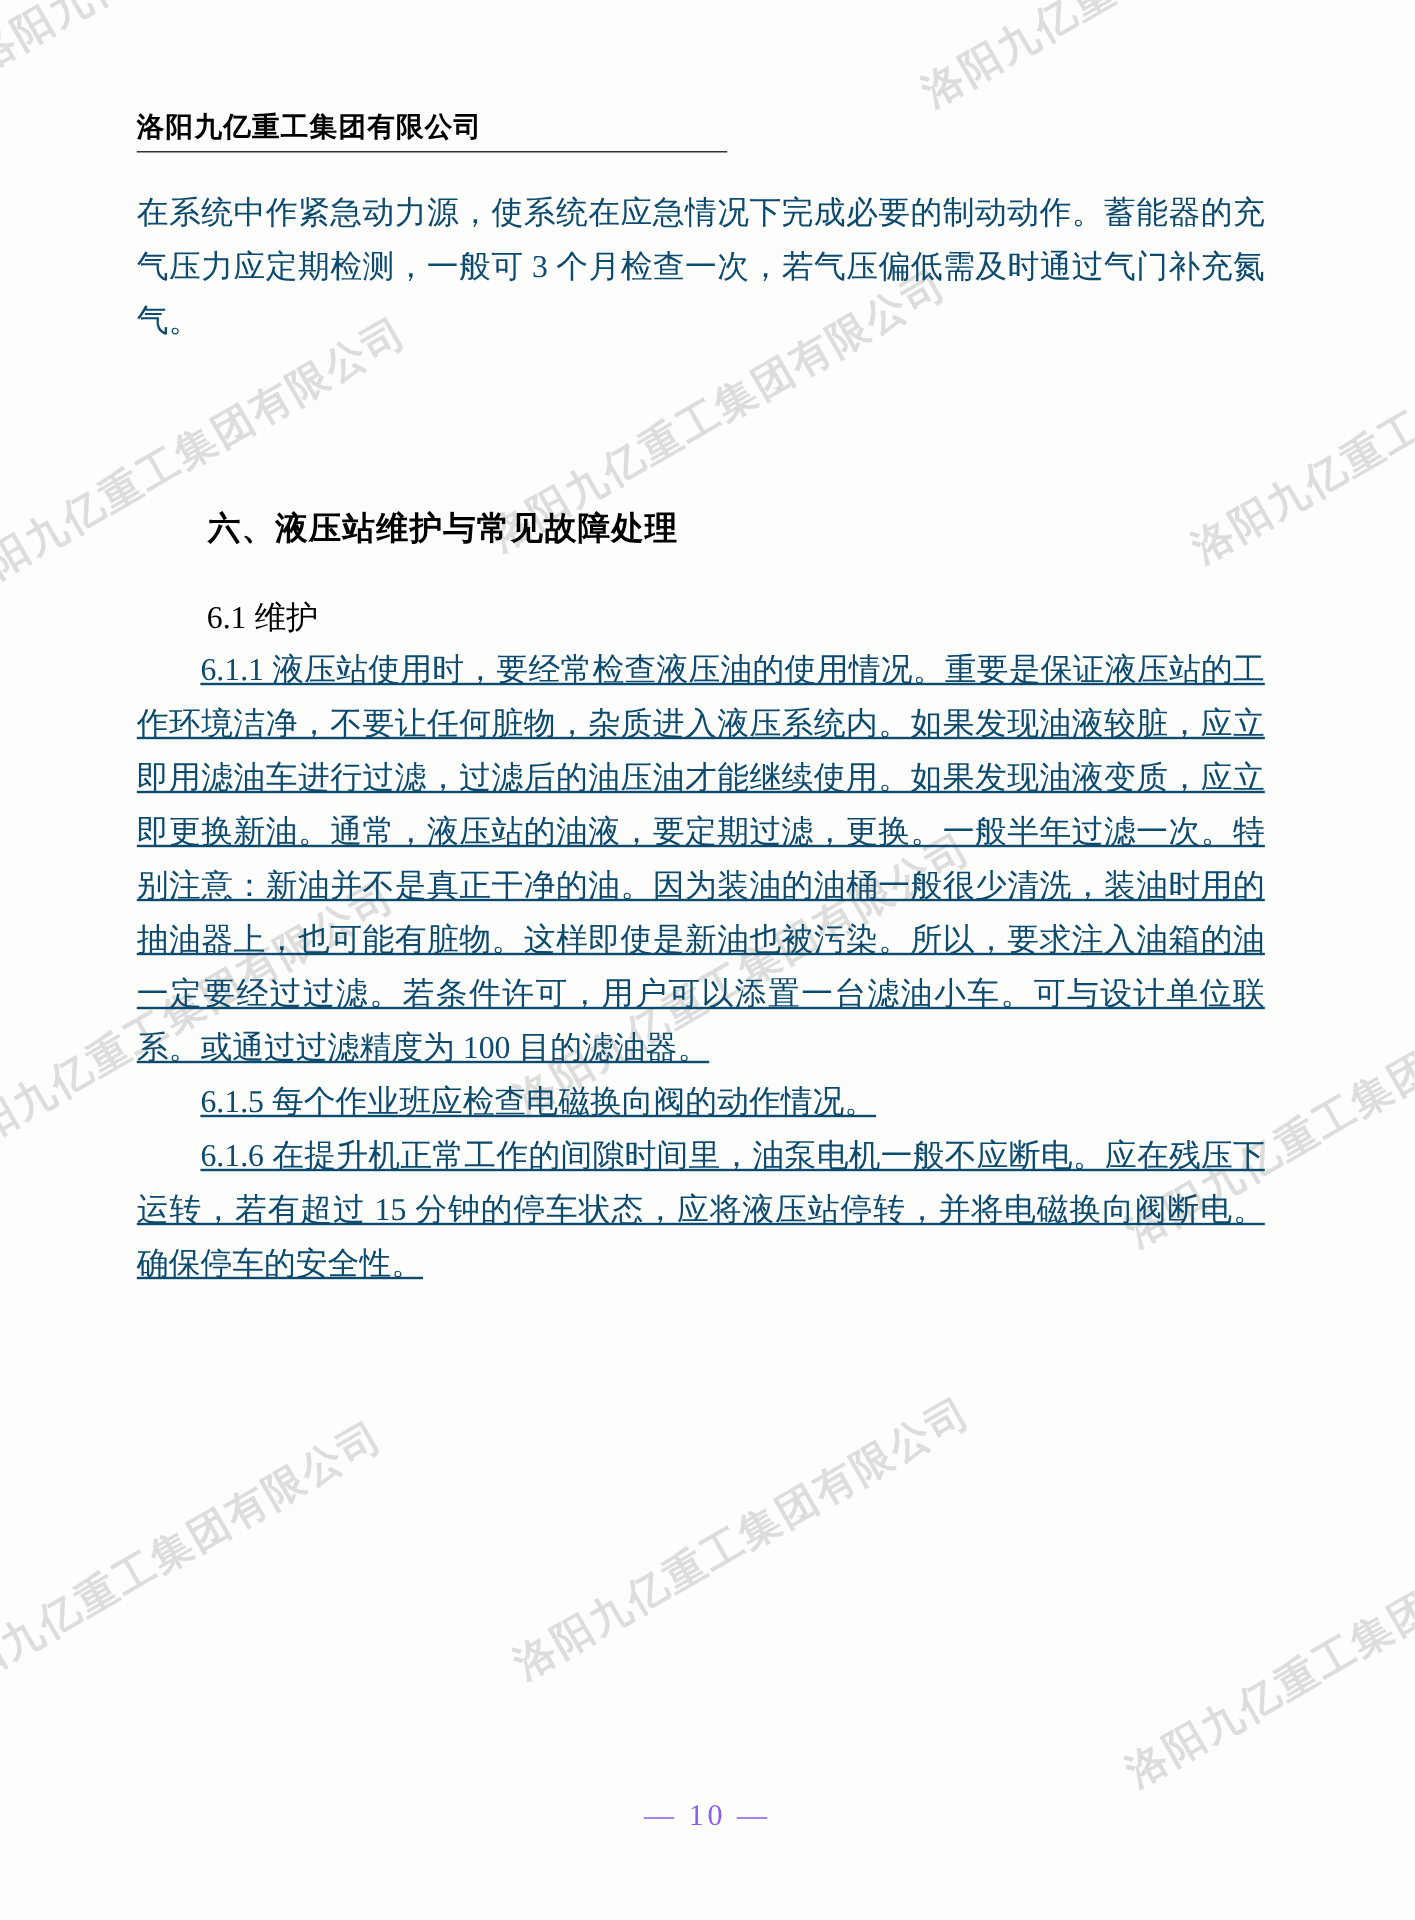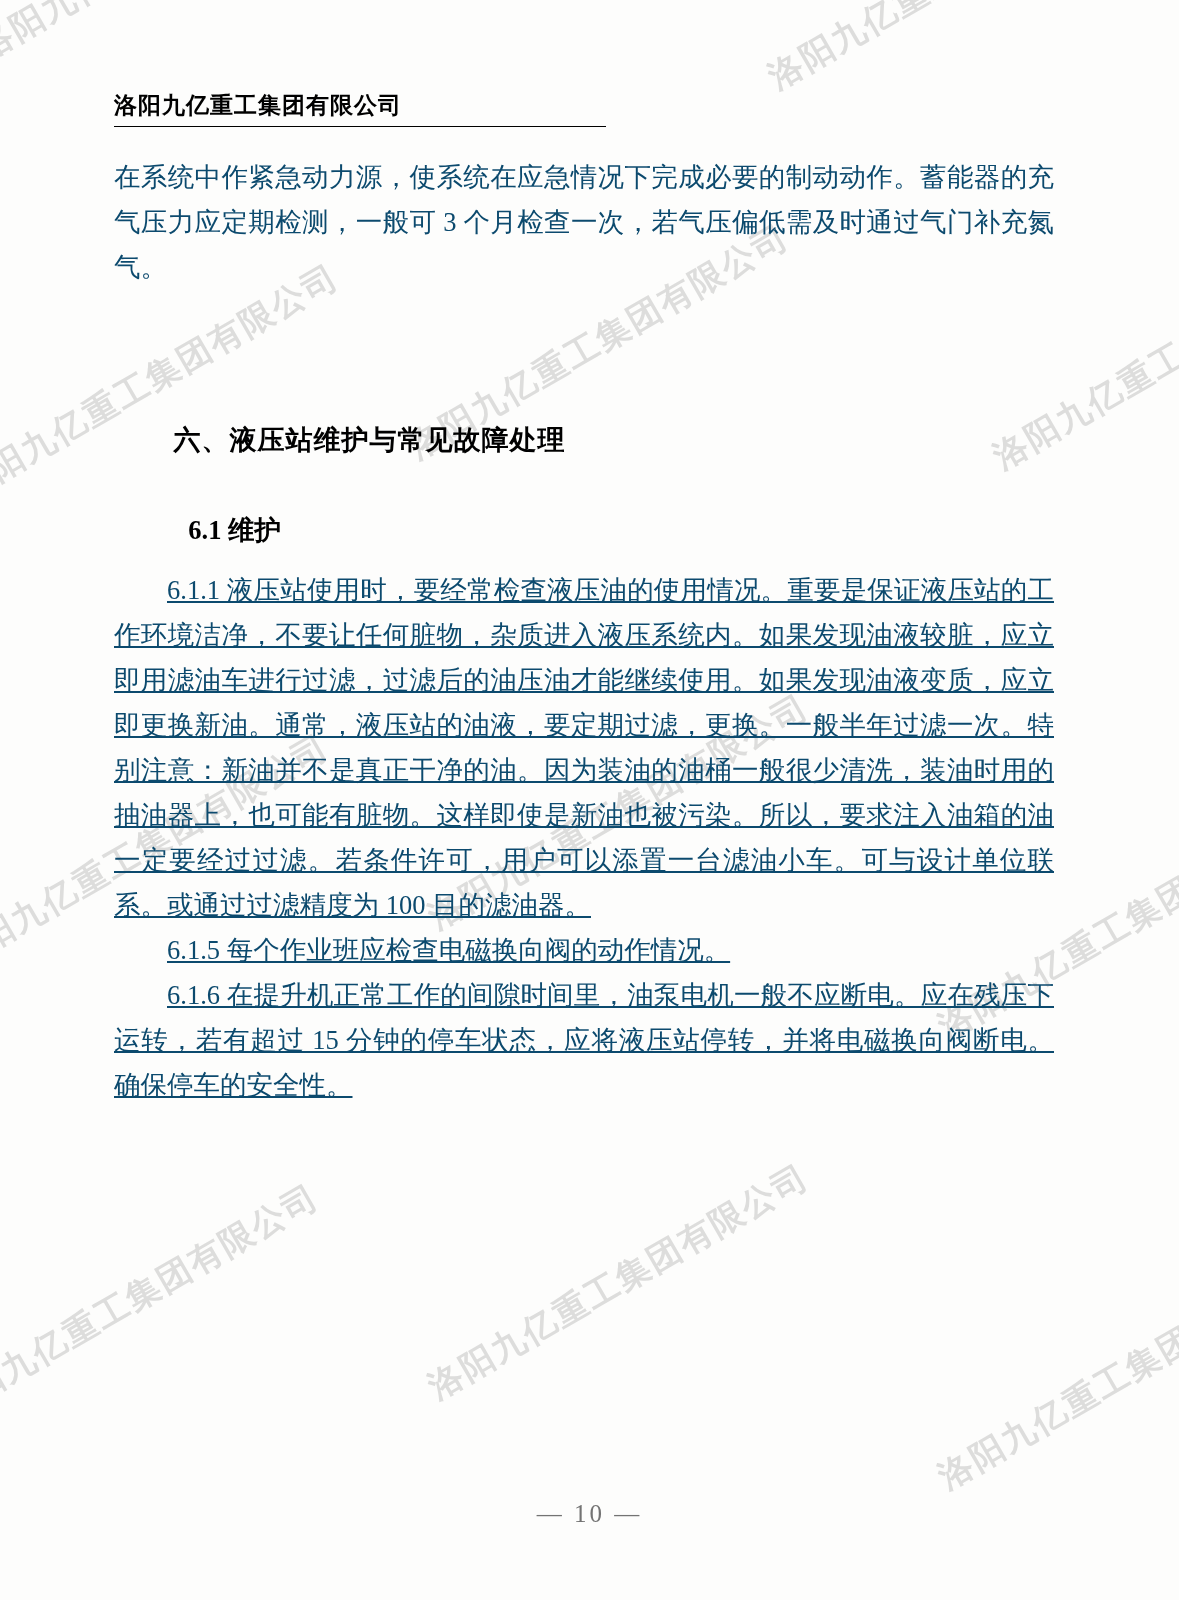--- a/index.html
+++ b/index.html
@@ -86,38 +86,38 @@
   }
   h2.section {
     margin: 0;
     font-size: 27px;
     font-weight: 700;
     letter-spacing: 1px;
     line-height: 44px;
     text-indent: 2.2em;
   }
   h3.subsection {
-    margin: 16px;
+    margin: 0;
     font-size: 26.5px;
-    font-weight: 700;
+    font-weight: 400;
     line-height: 44px;
     text-indent: 2.2em;
   }
   .sec-gap {
     height: 30px;
   }
 
   .footer {
     position: absolute;
     left: 0;
     right: 0;
     top: 1500px;
     text-align: center;
     font-size: 25px;
-    color: #737373;
+    color: #8b5cf6;
     letter-spacing: 3px;
     z-index: 3;
   }
 </style>
 </head>
 <body>
 
 <div class="page">
 
   <div class="watermark-layer">

